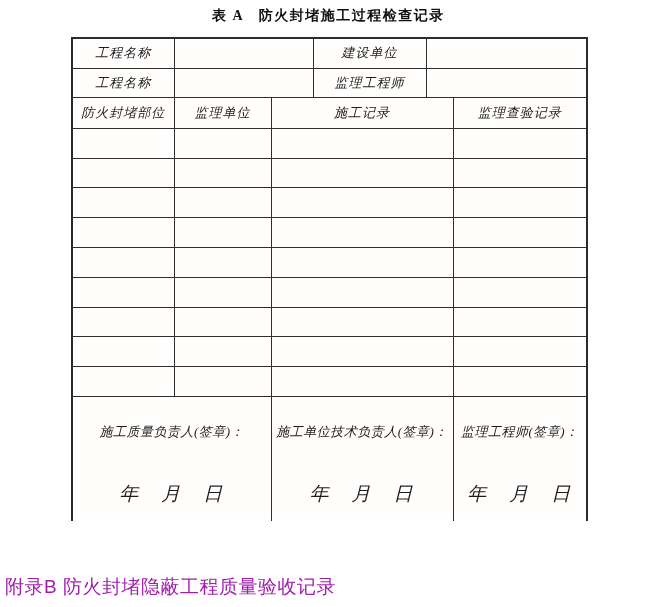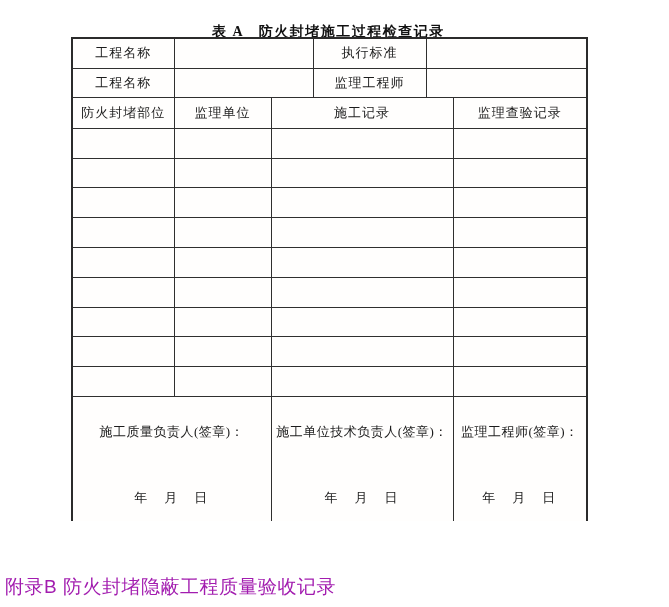--- a/index.html
+++ b/index.html
@@ -5,47 +5,46 @@
   html,body{margin:0;padding:0;}
   body{
     width:669px;height:607px;position:relative;background:#ffffff;
     font-family:"Liberation Serif","DejaVu Serif",serif;color:#1c1c1c;
     overflow:hidden;
   }
   .doc-title{
     position:absolute;left:212px;top:7px;
     font-size:14px;font-weight:bold;letter-spacing:1.5px;color:#111;
     white-space:nowrap;
-    margin-top:16px;
   }
   .table-wrap{
     position:absolute;left:71px;top:37px;width:517px;
     border:2px solid #2b2b2b;border-bottom:none;background:#fffefd;
     box-sizing:border-box;
   }
   table{border-collapse:collapse;table-layout:fixed;width:100%;}
   td{
     border:1px solid #2f2f2f;padding:0;text-align:center;vertical-align:middle;
-    font-size:13px;letter-spacing:1px;color:#1c1c1c;overflow:hidden;
+    font-size:13px;letter-spacing:1px;color:#1c1c1c;overflow:hidden;font-style:italic;
   }
   td:first-child{border-left:none;}
   td:last-child{border-right:none;text-align:center;}
   tr:first-child td{border-top:none;}
   .info-table tr{height:29.4px;}
   .record-table tr.hdr{height:30px;margin-top:12px;}
   .record-table tr.empty{height:29.8px;}
   .sig-table tr{height:124px;}
   .sig-table td{border-bottom:none;vertical-align:top;}
   .sig-cell{
     height:124px;display:flex;flex-direction:column;
     justify-content:space-between;align-items:center;
     padding:26px 2px 14px 2px;box-sizing:border-box;
   }
   .sig-label{font-size:13px;letter-spacing:0.5px;white-space:nowrap;}
-  .sig-date{font-size:13px;letter-spacing:2px;white-space:nowrap;}
+  .sig-date{font-size:19px;letter-spacing:2px;white-space:nowrap;}
   .caption{
     position:absolute;left:5px;top:574px;
     font-family:"Liberation Sans","DejaVu Sans",sans-serif;
     font-size:19px;color:#a21caf;letter-spacing:0.5px;white-space:nowrap;
   }
 </style>
 </head>
 <body>
 
 <div class="doc-title">表 A　防火封堵施工过程检查记录</div>
@@ -56,21 +55,21 @@
     <colgroup>
         <col style="width:101px">
         <col style="width:139px">
         <col style="width:113px">
         <col>
       </colgroup>
     <tbody>
       <tr>
         <td>工程名称</td>
         <td></td>
-        <td>执行标准</td>
+        <td>建设单位</td>
         <td></td>
       </tr>
       <tr>
         <td>工程名称</td>
         <td></td>
         <td>监理工程师</td>
         <td></td>
       </tr>
     </tbody>
   </table>

